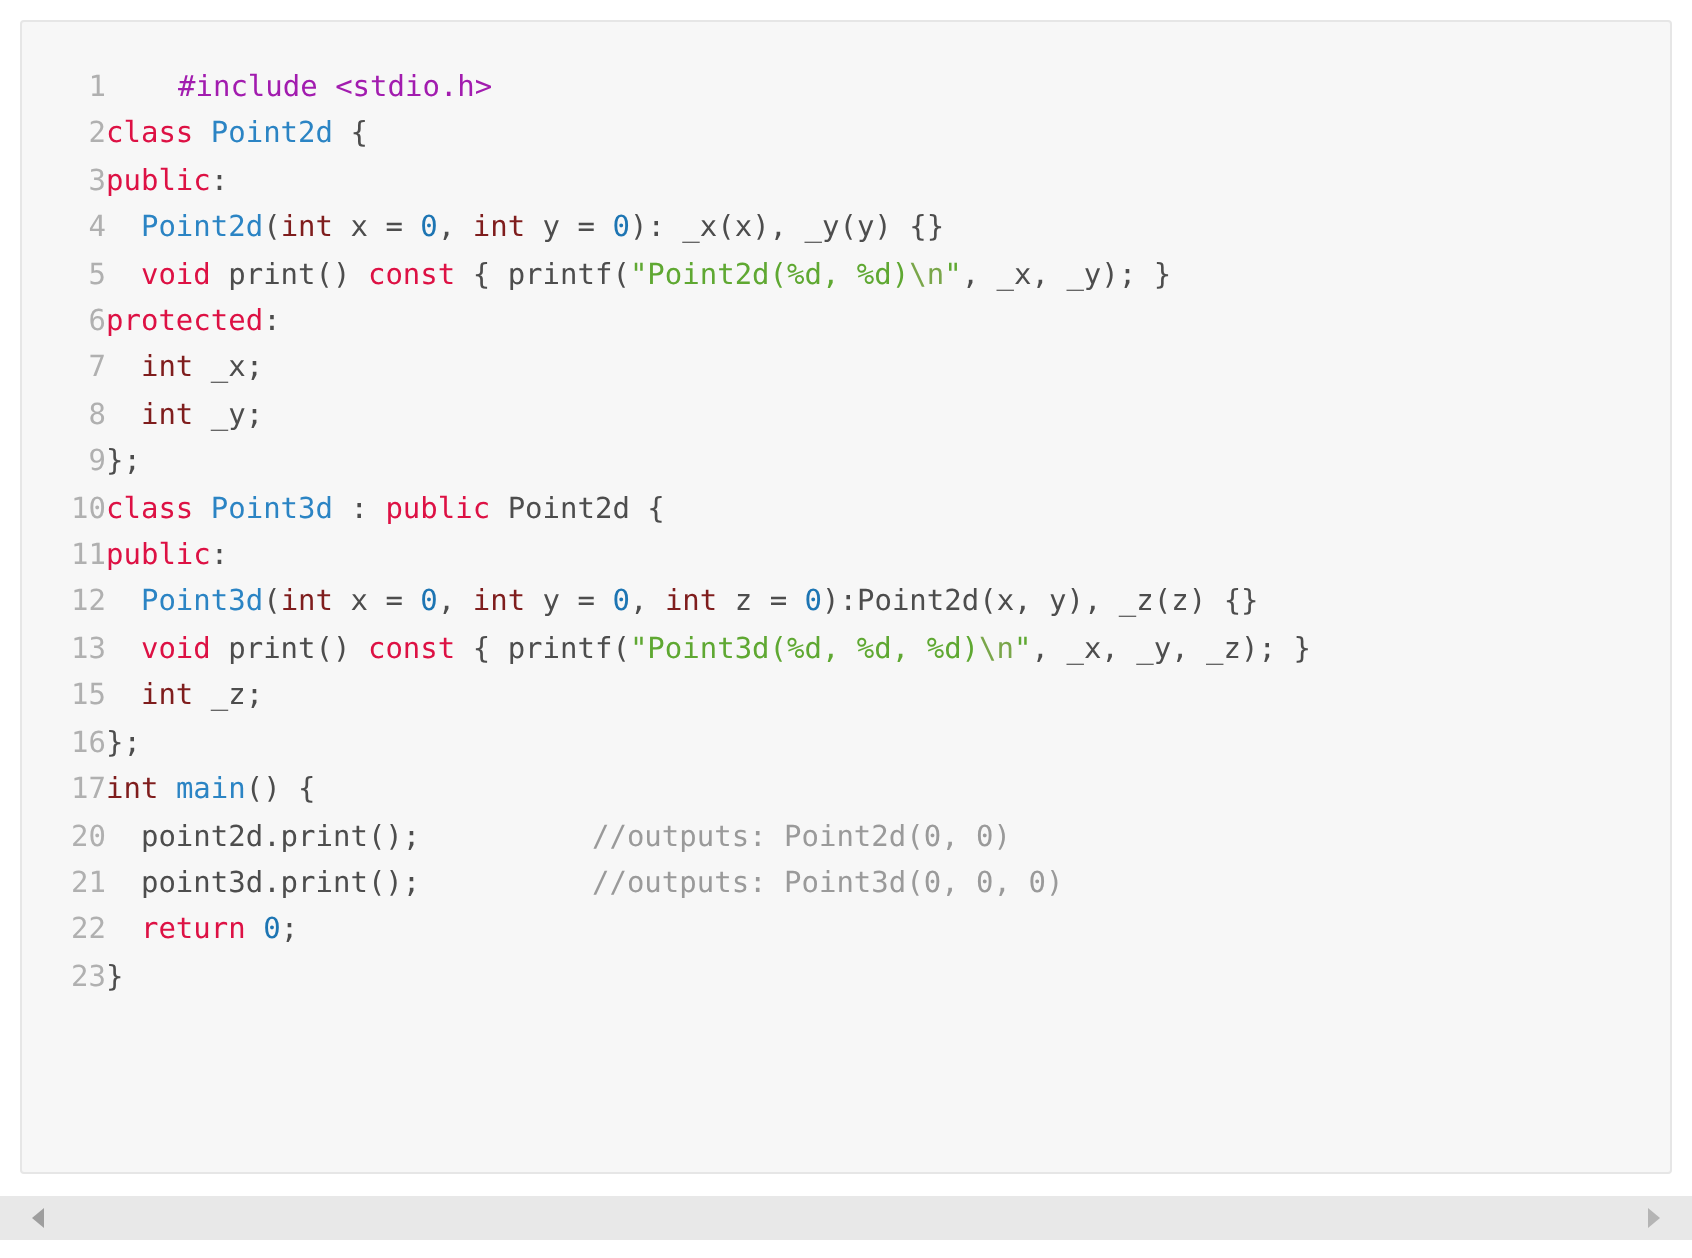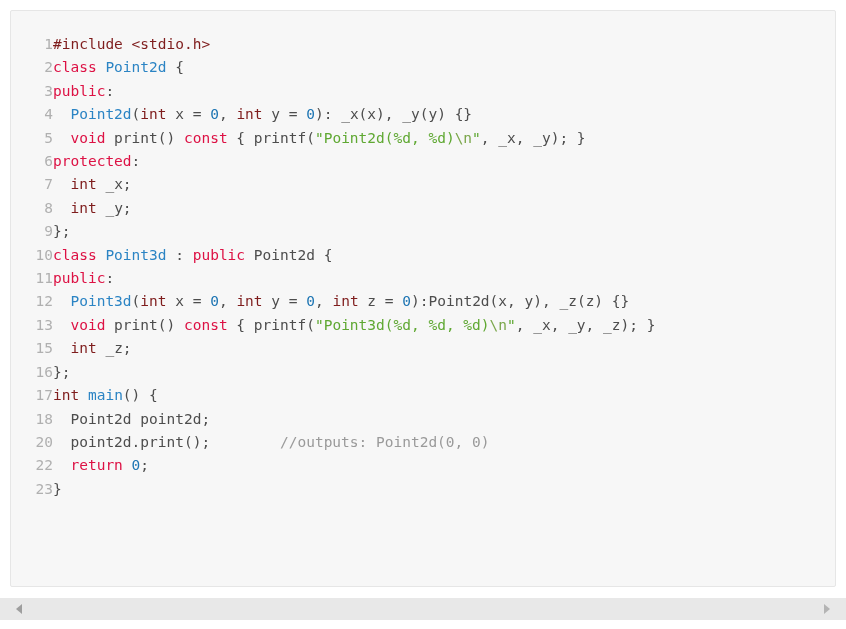--- a/index.html
+++ b/index.html
@@ -76,22 +76,22 @@
     padding-right: 18px;
   }
 
   
   .k    { color: #d14;    }  
   .ty   { color: #7f1d1d; }  
   .cls  { color: #2b84c4; }  
   .num  { color: #1d75b3; }  
   .str  { color: #5fa832; }  
   .esc  { color: #7aa64a; }  
-  .pre  { color: #7f1d1d; }  
-  .cmt  { color: #9a9a9a; }  
+  .pre  { color: #a21caf; margin-left: 36px; }  
+  .cmt  { color: #9a9a9a; margin-left: 16px; }  
   .pl   { color: #4d4d4d; }  
 
   
   #hscroll {
     position: absolute;
     left: 0;
     top: 598px;
     width: 846px;
     height: 22px;
     background: #e8e8e8;
@@ -213,31 +213,31 @@
           <tr>
             <td class="ln">16</td>
             <td class="src"><span class="pl">};</span></td>
           </tr>
 
           <tr>
             <td class="ln">17</td>
             <td class="src"><span class="ty">int</span><span class="pl"> </span><span class="cls">main</span><span class="pl">() {</span></td>
           </tr>
 
-          <tr>
-            <td class="ln">18</td>
-            <td class="src"><span class="pl">  Point2d point2d;</span></td>
-          </tr>
 
 
           <tr>
             <td class="ln">20</td>
             <td class="src"><span class="pl">  point2d.print();        </span><span class="cmt">//outputs: Point2d(0, 0)</span></td>
           </tr>
 
+          <tr>
+            <td class="ln">21</td>
+            <td class="src"><span class="pl">  point3d.print();        </span><span class="cmt">//outputs: Point3d(0, 0, 0)</span></td>
+          </tr>
 
           <tr>
             <td class="ln">22</td>
             <td class="src"><span class="pl">  </span><span class="k">return</span><span class="pl"> </span><span class="num">0</span><span class="pl">;</span></td>
           </tr>
 
           <tr>
             <td class="ln">23</td>
             <td class="src"><span class="pl">}</span></td>
           </tr>

